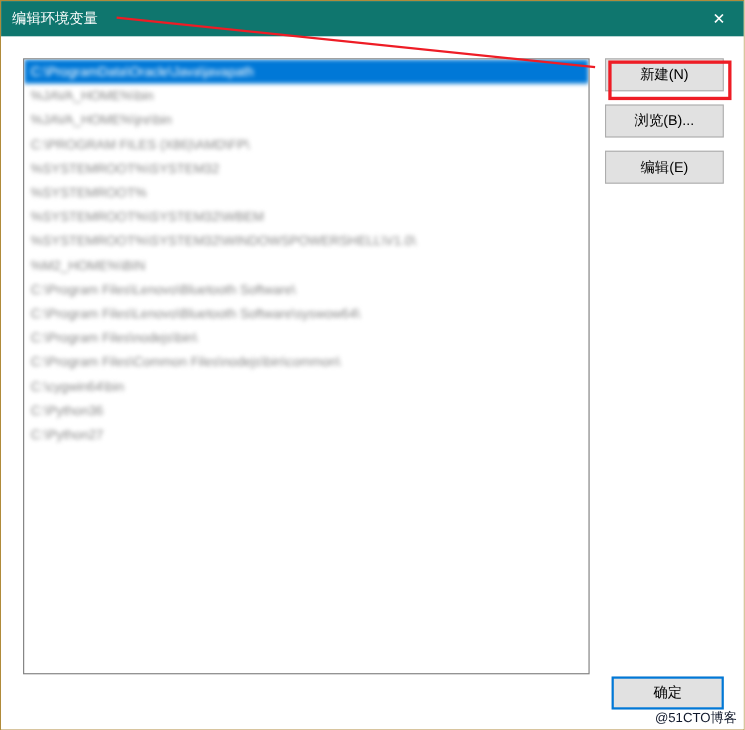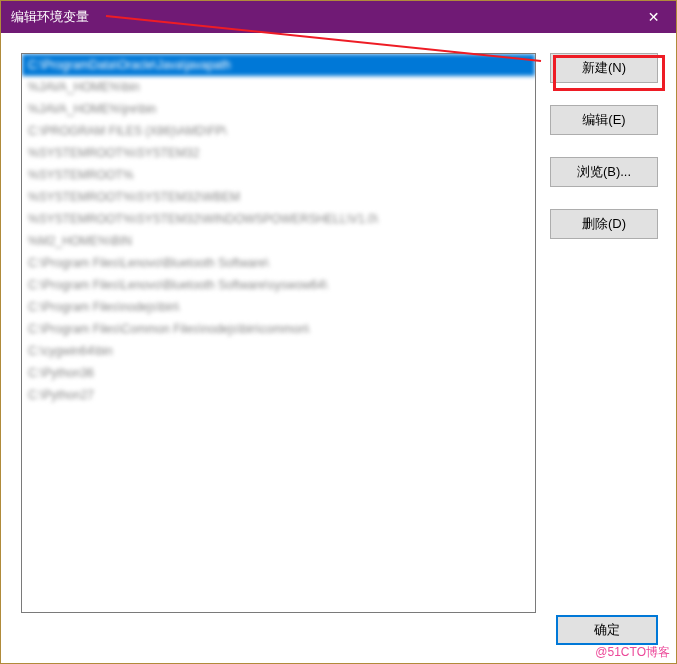--- a/index.html
+++ b/index.html
@@ -1,34 +1,34 @@
 <!DOCTYPE html>
 <html><head>
 <meta charset="utf-8">
 <style>
   * { box-sizing: border-box; margin: 0; padding: 0; }
   html, body { width: 677px; height: 664px; font-family: "Microsoft YaHei", "Segoe UI", sans-serif; font-size: 13px; background: #fff; }
   .window { width: 100%; height: 100%; border: 1px solid #b08b3a; display: flex; flex-direction: column; position: relative; }
-  .titlebar { height: 32px; background: #701a75; color: #fff; display: flex; align-items: center; padding-left: 10px; position: relative; }
+  .titlebar { height: 32px; background: #0f766e; color: #fff; display: flex; align-items: center; padding-left: 10px; position: relative; }
   .titlebar .title { font-size: 13px; }
   .titlebar .close { position: absolute; right: 0; top: 0; width: 45px; height: 32px; display: flex; align-items: center; justify-content: center; color: #fff; font-size: 14px; }
   .annot-line { position: absolute; z-index: 30; pointer-events: none; }
   .body { flex: 1; background: #fff; display: flex; padding: 20px 18px 14px 20px; gap: 14px; }
   .listbox { flex: 1; border: 1px solid #7a7a7a; background: #fff; height: 560px; overflow: hidden; }
   .listrow { height: 22px; line-height: 22px; padding: 0 6px; white-space: nowrap; overflow: hidden; color: #888; font-size: 12px; filter: blur(2px); }
   .listrow.selected { background: #0078d7; color: #fff; }
-  .sidebtns { width: 108px; display: flex; flex-direction: column; gap: 12px; }
+  .sidebtns { width: 108px; display: flex; flex-direction: column; gap: 2px; }
   .btn { height: 30px; border: 1px solid #adadad; background: #e1e1e1; font-size: 13px; display: flex; align-items: center; justify-content: center; cursor: default; margin-bottom: 10px; }
   .gap { height: 26px; }
   .footer { position: absolute; bottom: 18px; right: 18px; display: flex; gap: 21px; }
   .footer .btn { width: 102px; margin-bottom: 0; }
   .ok { border: 2px solid #0078d7; }
   .highlight-box { position: absolute; border: 3px solid #ee1c25; pointer-events: none; z-index: 25; }
   .hl1 { top: 54px; left: 552px; width: 112px; height: 36px; }
-  .watermark { position: absolute; right: 6px; bottom: 2px; color: #ec4899; font-size: 12px; z-index: 40; pointer-events: none; }
+  .watermark { position: absolute; right: 6px; bottom: 2px; color: #0f172a; font-size: 12px; z-index: 40; pointer-events: none; }
 </style>
 </head>
 <body>
 
 <div class="window">
   <div class="titlebar">
     <span class="title">编辑环境变量</span>
     <div class="close">
       <span>✕</span>
     </div>
@@ -52,23 +52,22 @@
         <div class="listrow">C:\Program Files\Lenovo\Bluetooth Software\</div>
         <div class="listrow">C:\Program Files\Lenovo\Bluetooth Software\syswow64\</div>
         <div class="listrow">C:\Program Files\nodejs\bin\</div>
         <div class="listrow">C:\Program Files\Common Files\nodejs\bin\common\</div>
         <div class="listrow">C:\cygwin64\bin</div>
         <div class="listrow">C:\Python36</div>
         <div class="listrow">C:\Python27</div>
       </div>
     <div class="sidebtns">
       <div class="btn">新建(N)</div>
+      <div class="btn">浏览(B)...</div>
       <div class="btn">编辑(E)</div>
-      <div class="btn">浏览(B)...</div>
-      <div class="btn">删除(D)</div>
       <div class="gap"></div>
       <div class="gap"></div>
     </div>
   </div>
 
   <div class="footer">
     <div class="btn ok">确定</div>
   </div>
 
   <div class="highlight-box hl1"></div>

